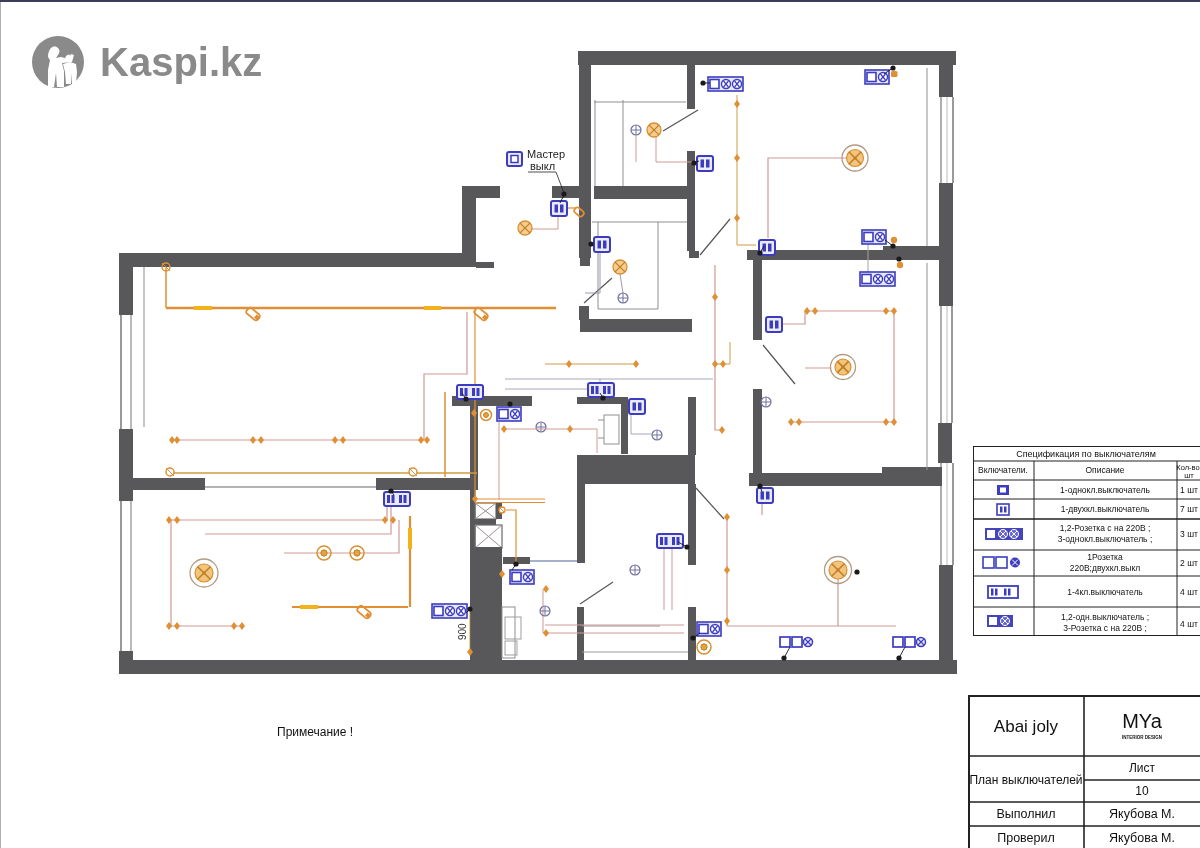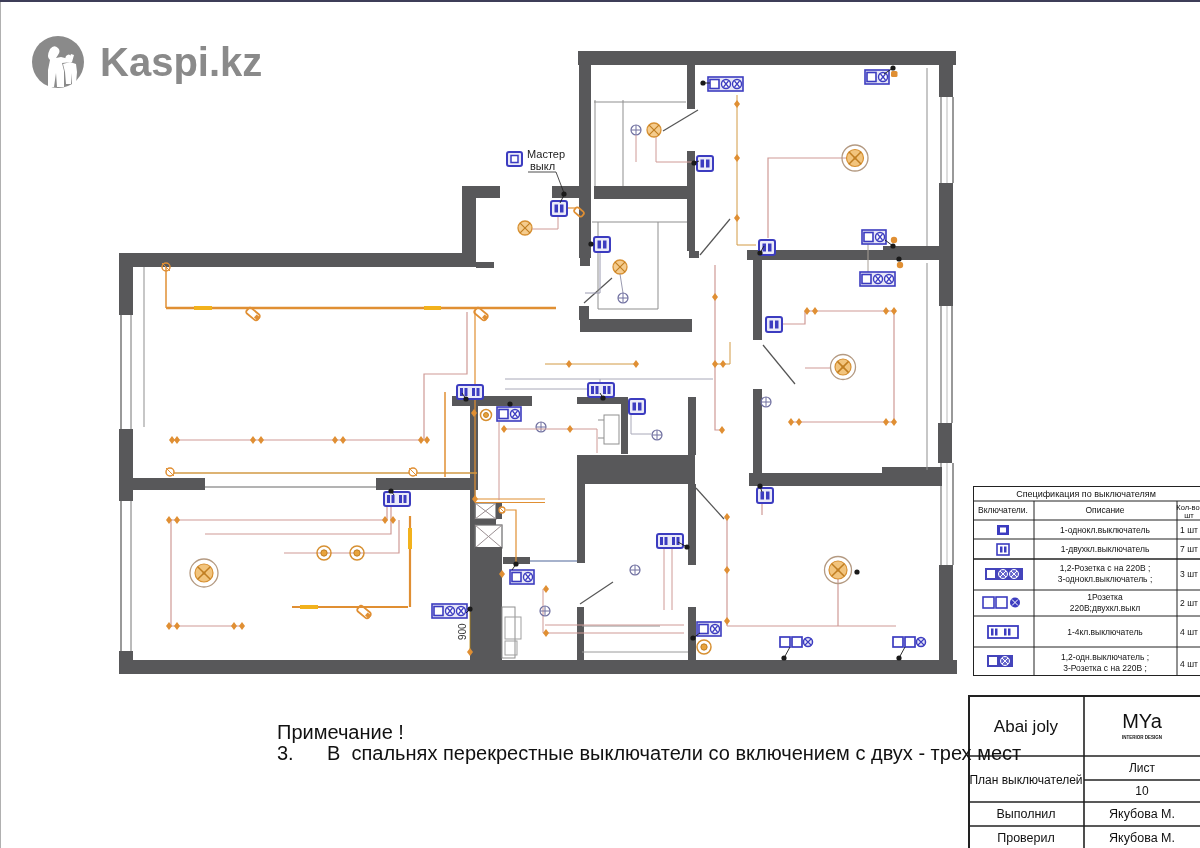--- a/index.html
+++ b/index.html
@@ -790,21 +790,21 @@
 
 <g>
       <text x="466" y="640" font-size="10" fill="#333" transform="rotate(-90 466 640)" font-family="Liberation Sans">900</text>
       <line x1="470" y1="612" x2="470" y2="650" stroke="#b8860b" stroke-width="0.8"></line>
       <g transform="translate(470,652)">
         <path d="M0 -4 L3 0 L0 4 L-3 0 Z" fill="#e08f33"></path>
       </g>
     </g>
 </svg>
 
-<div class="abs" style="left:973px;top:446px;margin-top:40px;">
+<div class="abs" style="left:973px;top:446px;">
 <svg width="227" height="190" viewBox="0 0 227 190">
   <g font-family="Liberation Sans, sans-serif" fill="#111">
 
   <rect x="0.5" y="0.5" width="260" height="189" fill="#fff" stroke="#222" stroke-width="1"></rect>
   <line x1="0" y1="15" x2="227" y2="15" stroke="#222" stroke-width="1"></line>
   <line x1="0" y1="34" x2="227" y2="34" stroke="#222" stroke-width="1"></line>
   <line x1="0" y1="53" x2="227" y2="53" stroke="#222" stroke-width="1"></line>
   <line x1="0" y1="73" x2="227" y2="73" stroke="#222" stroke-width="1.6"></line>
   <line x1="0" y1="104" x2="227" y2="104" stroke="#222" stroke-width="1"></line>
   <line x1="0" y1="130" x2="227" y2="130" stroke="#222" stroke-width="1"></line>
@@ -897,16 +897,15 @@
   <text x="174" y="77" font-size="12" text-anchor="middle">Лист</text>
   <text x="174" y="100" font-size="12" text-anchor="middle">10</text>
   <text x="58" y="123" font-size="12.5" text-anchor="middle">Выполнил</text>
   <text x="174" y="123" font-size="12.5" text-anchor="middle">Якубова М.</text>
   <text x="58" y="147" font-size="12.5" text-anchor="middle">Проверил</text>
   <text x="174" y="147" font-size="12.5" text-anchor="middle">Якубова М.</text>
   </g>
 </svg>
 </div>
 
-<div class="abs" style="left:277px;top:722px;width:920px;font-size:20px;color:#111;line-height:20.5px;">
+<div class="abs" style="left:277px;top:722px;width:920px;font-size:12px;color:#111;line-height:20.5px;">
   <div>Примечание !</div>
-  <div>3.&nbsp;&nbsp;&nbsp;&nbsp;&nbsp;&nbsp;В&nbsp; спальнях перекрестные выключатели со включением с двух - трех мест</div>
 </div>
 
 </body></html>

